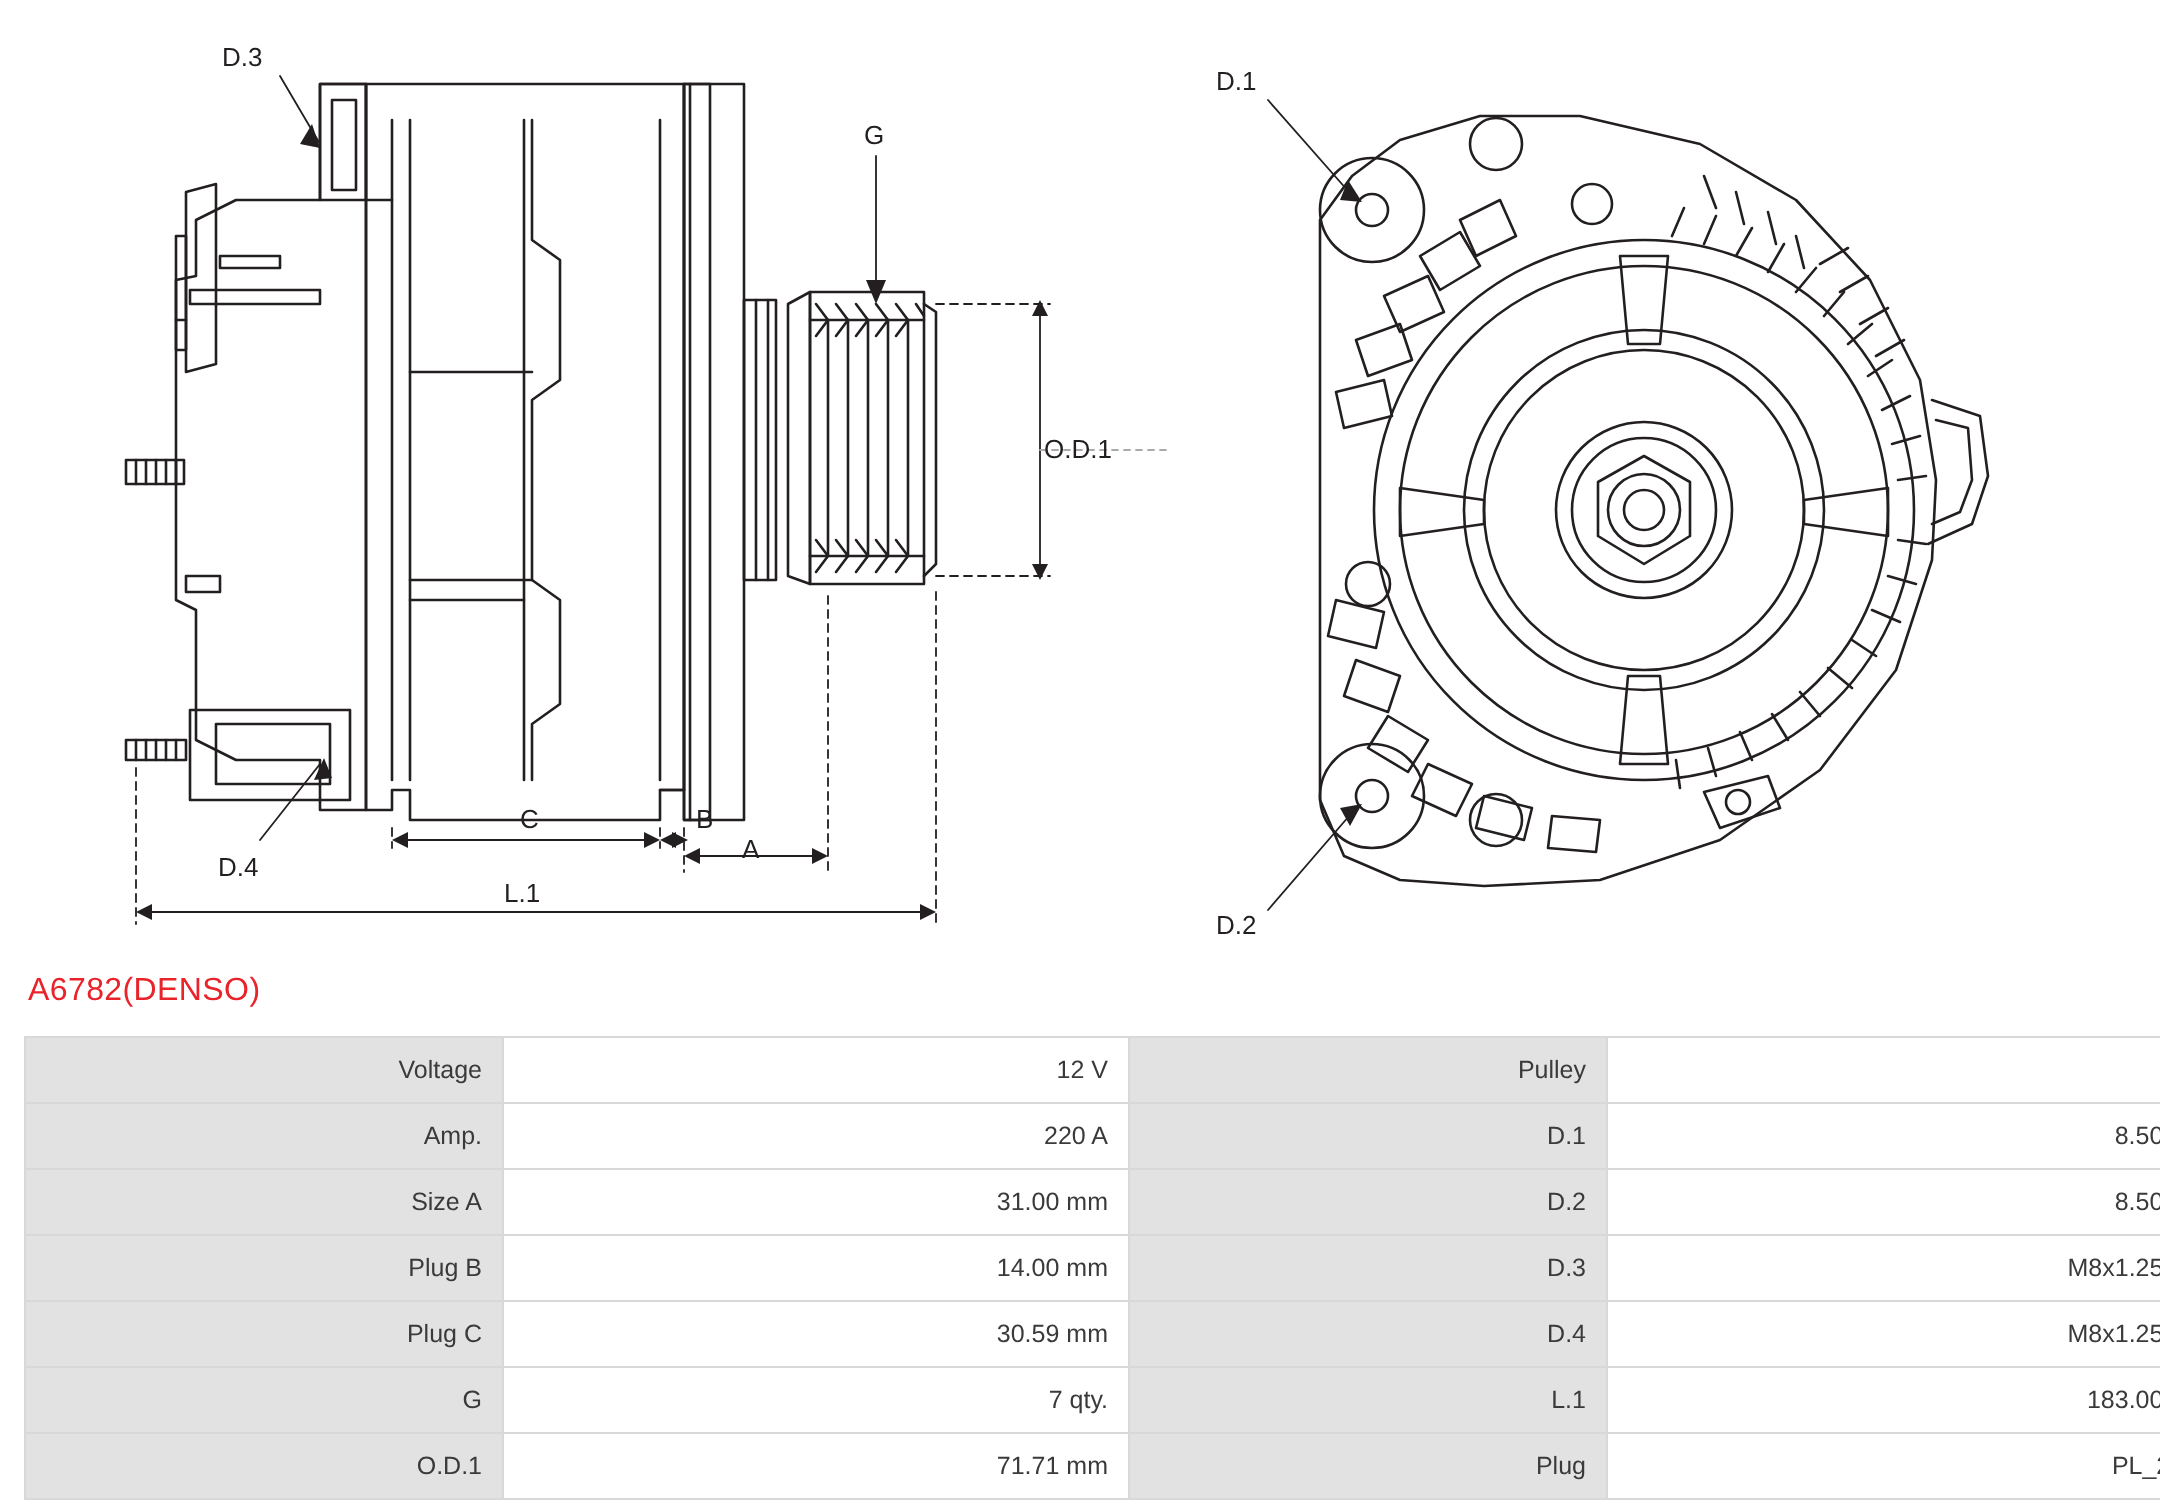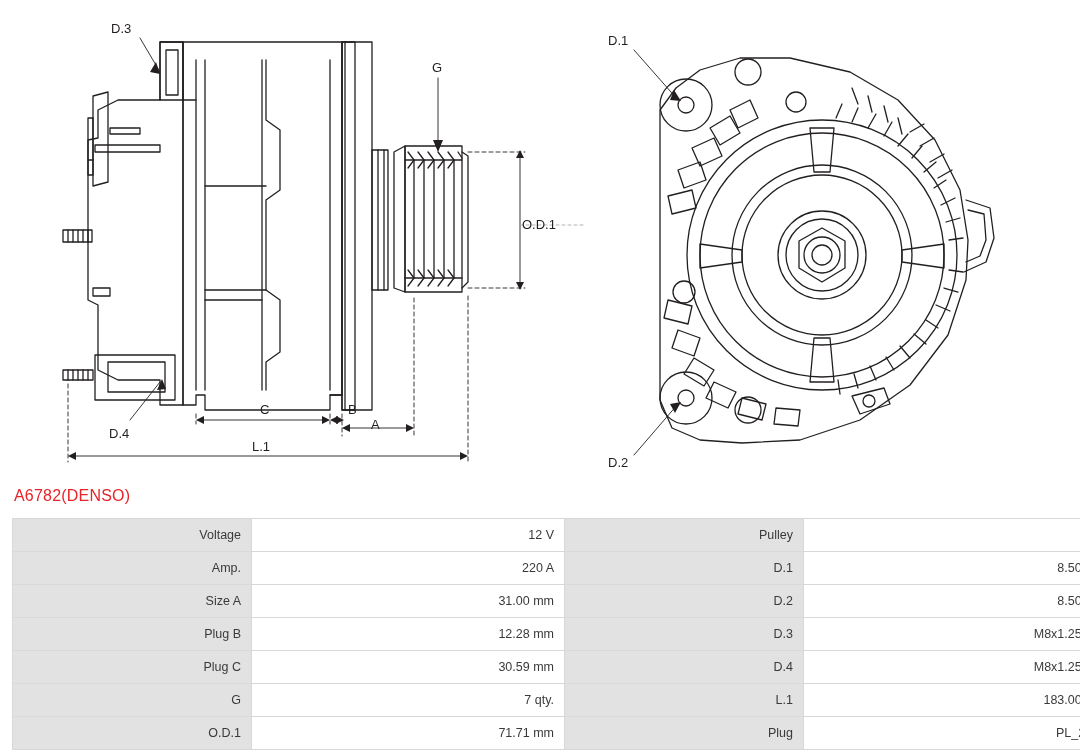--- a/index.html
+++ b/index.html
@@ -286,21 +286,21 @@
         <td class="value">8.50 mm</td>
       </tr>
       <tr>
         <td class="label">Size A</td>
         <td class="value">31.00 mm</td>
         <td class="label">D.2</td>
         <td class="value">8.50 mm</td>
       </tr>
       <tr>
         <td class="label">Plug B</td>
-        <td class="value">12.28 mm</td>
+        <td class="value">14.00 mm</td>
         <td class="label">D.3</td>
         <td class="value">M8x1.25 mm</td>
       </tr>
       <tr>
         <td class="label">Plug C</td>
         <td class="value">30.59 mm</td>
         <td class="label">D.4</td>
         <td class="value">M8x1.25 mm</td>
       </tr>
       <tr>

